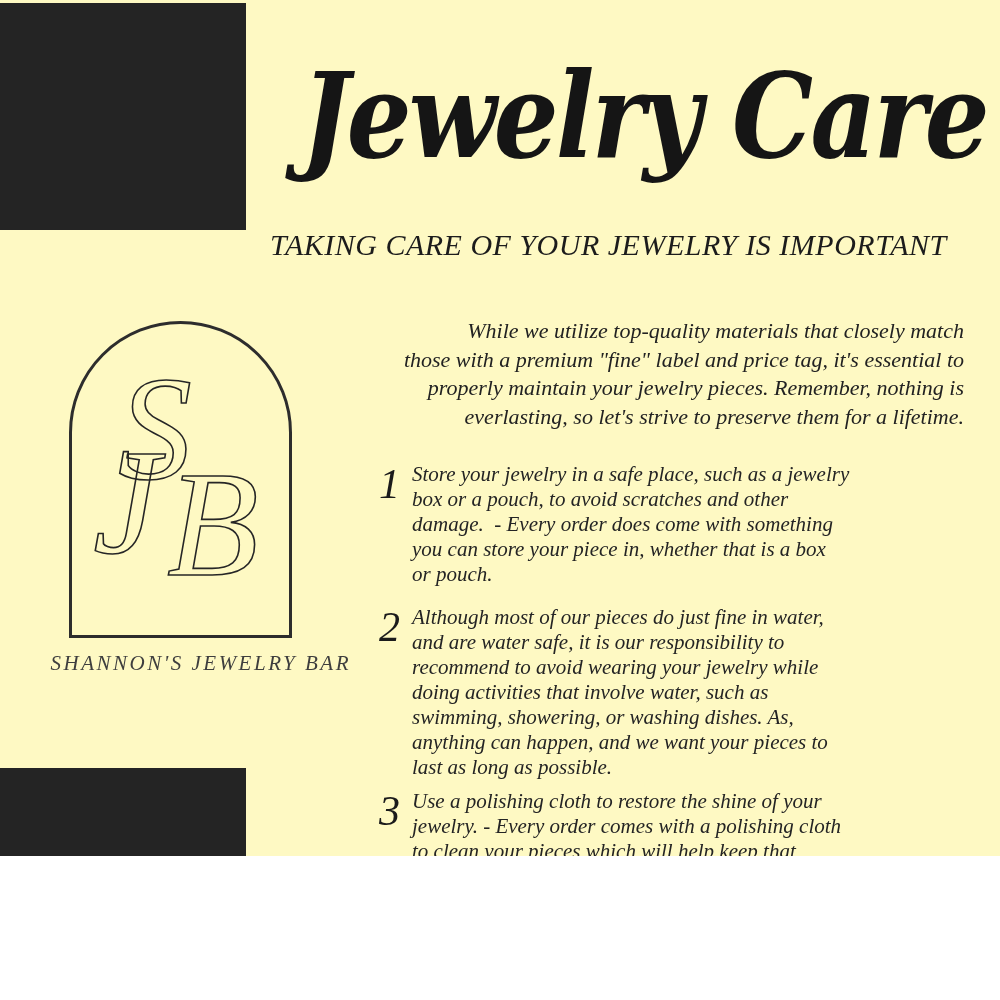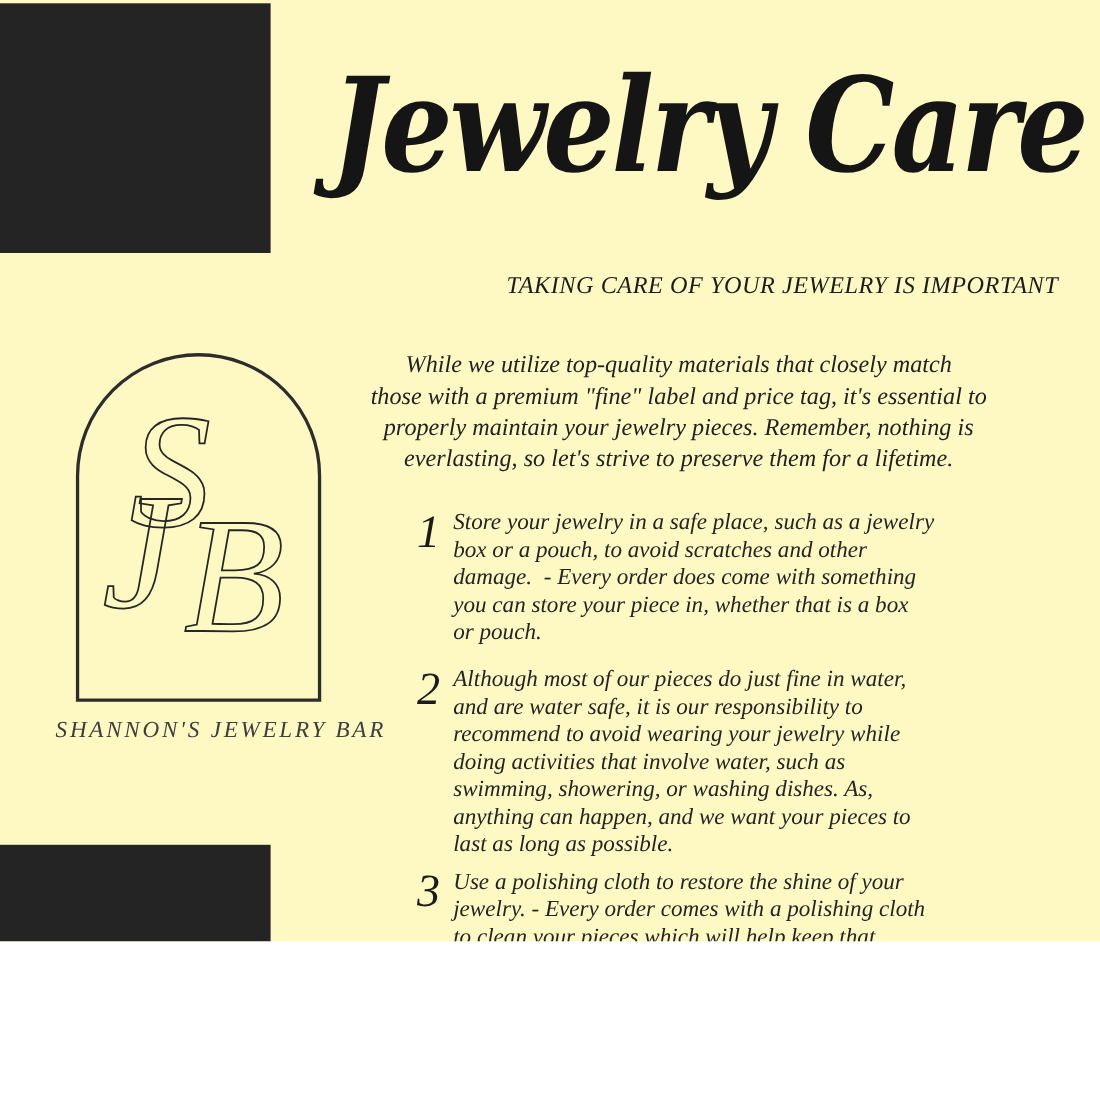--- a/index.html
+++ b/index.html
@@ -12,25 +12,25 @@
   .block-bottom{left:0;top:768px;width:246px;height:232px;}
 
   .title{
     position:absolute;left:270px;top:56px;width:692px;
     text-align:center;white-space:nowrap;
     font-family:"DejaVu Serif",serif;font-weight:bold;
     font-size:112px;letter-spacing:-3px;color:#151515;
     transform:scale(0.91,1.06);transform-origin:center top;line-height:1;
   }
   .subtitle{
-    position:absolute;left:270px;top:226px;width:692px;text-align:right;
-    font-size:22px;line-height:37px;letter-spacing:0.5px;color:#1c1c1c;margin-top:14px;
+    position:absolute;left:270px;top:226px;width:692px;text-align:left;
+    font-size:30px;line-height:37px;letter-spacing:0.5px;color:#1c1c1c;
   }
   .intro{
-    position:absolute;left:270px;top:317px;width:694px;text-align:center;
+    position:absolute;left:270px;top:317px;width:694px;text-align:right;
     font-size:22px;line-height:28.7px;color:#222;white-space:pre;
   }
   .steps{position:absolute;left:379px;top:462px;width:570px;}
   .step{display:flex;align-items:flex-start;}
   .step-1{margin-bottom:18px;}
   .step-2{margin-bottom:9px;}
   .step-num{
     width:33px;flex:0 0 33px;font-size:42px;line-height:40px;margin-top:2px;
     color:#1b1b1b;
   }

